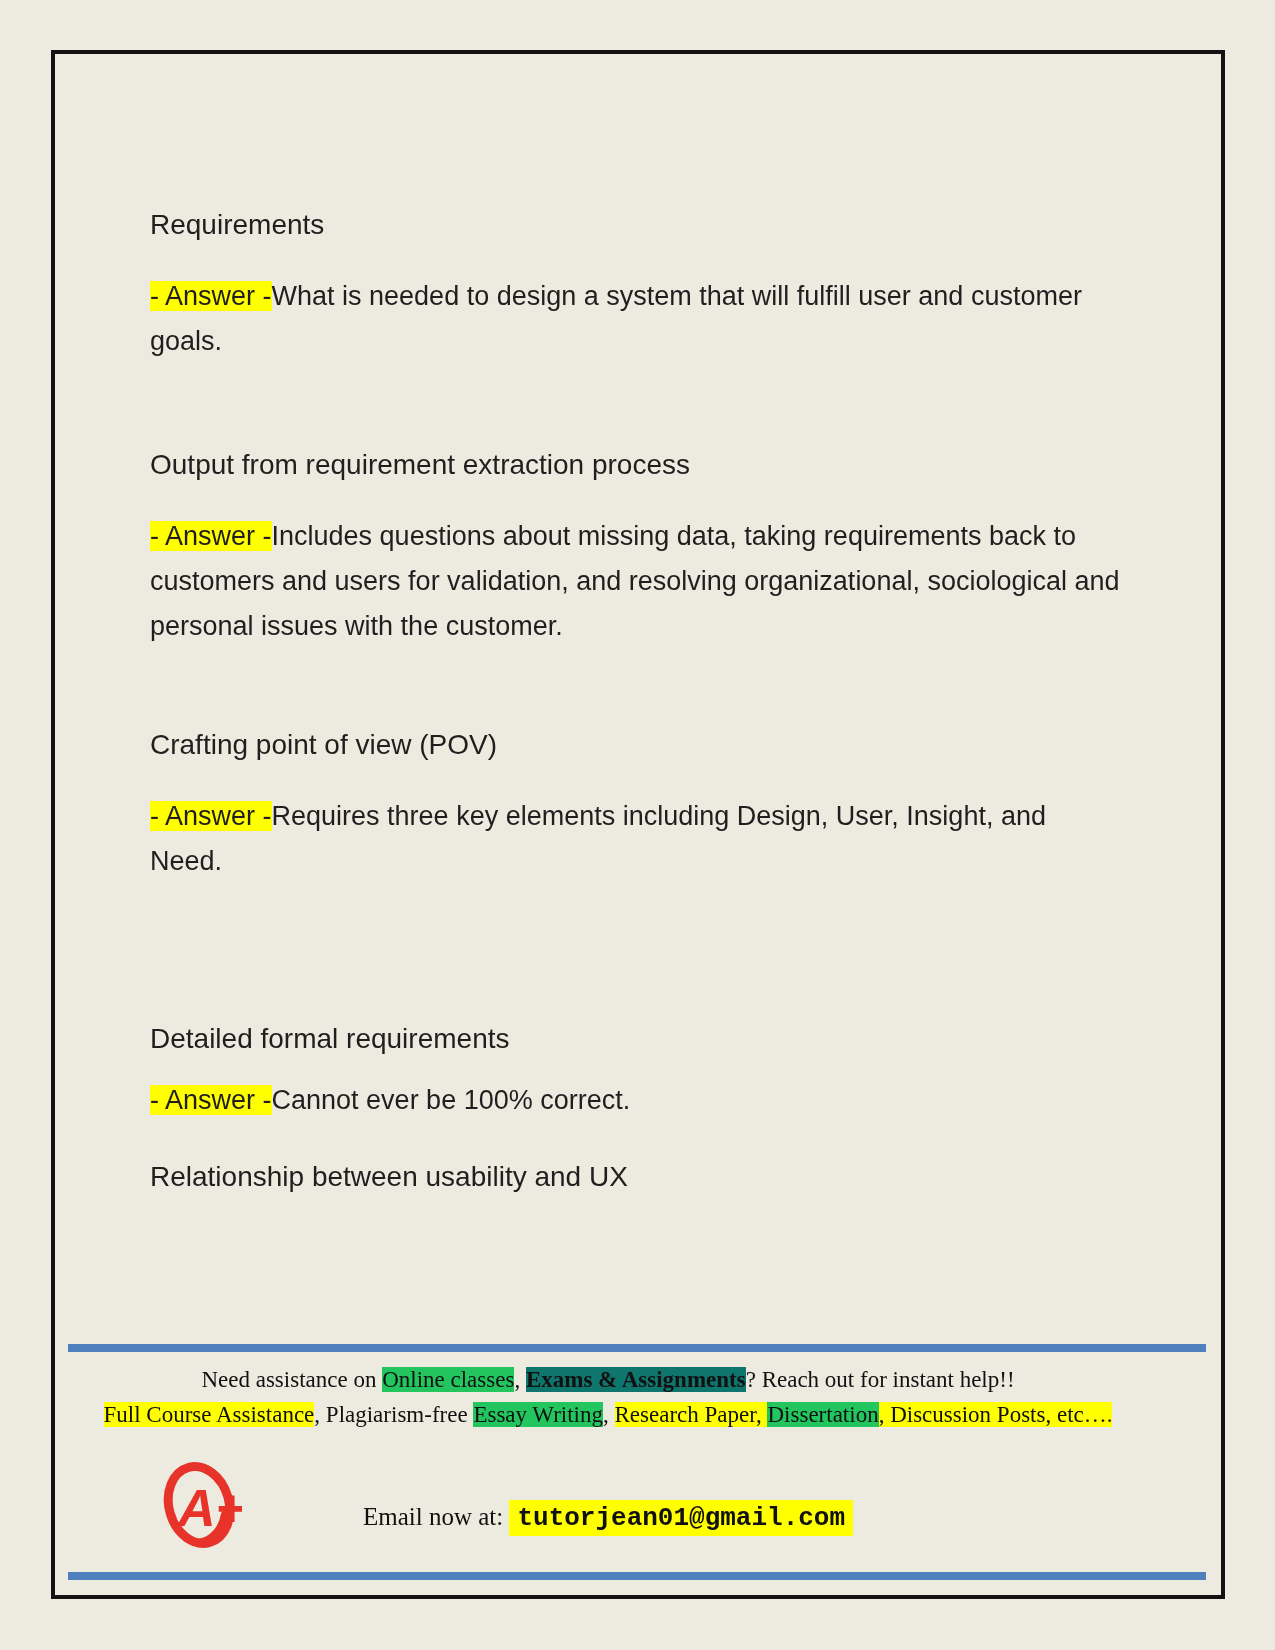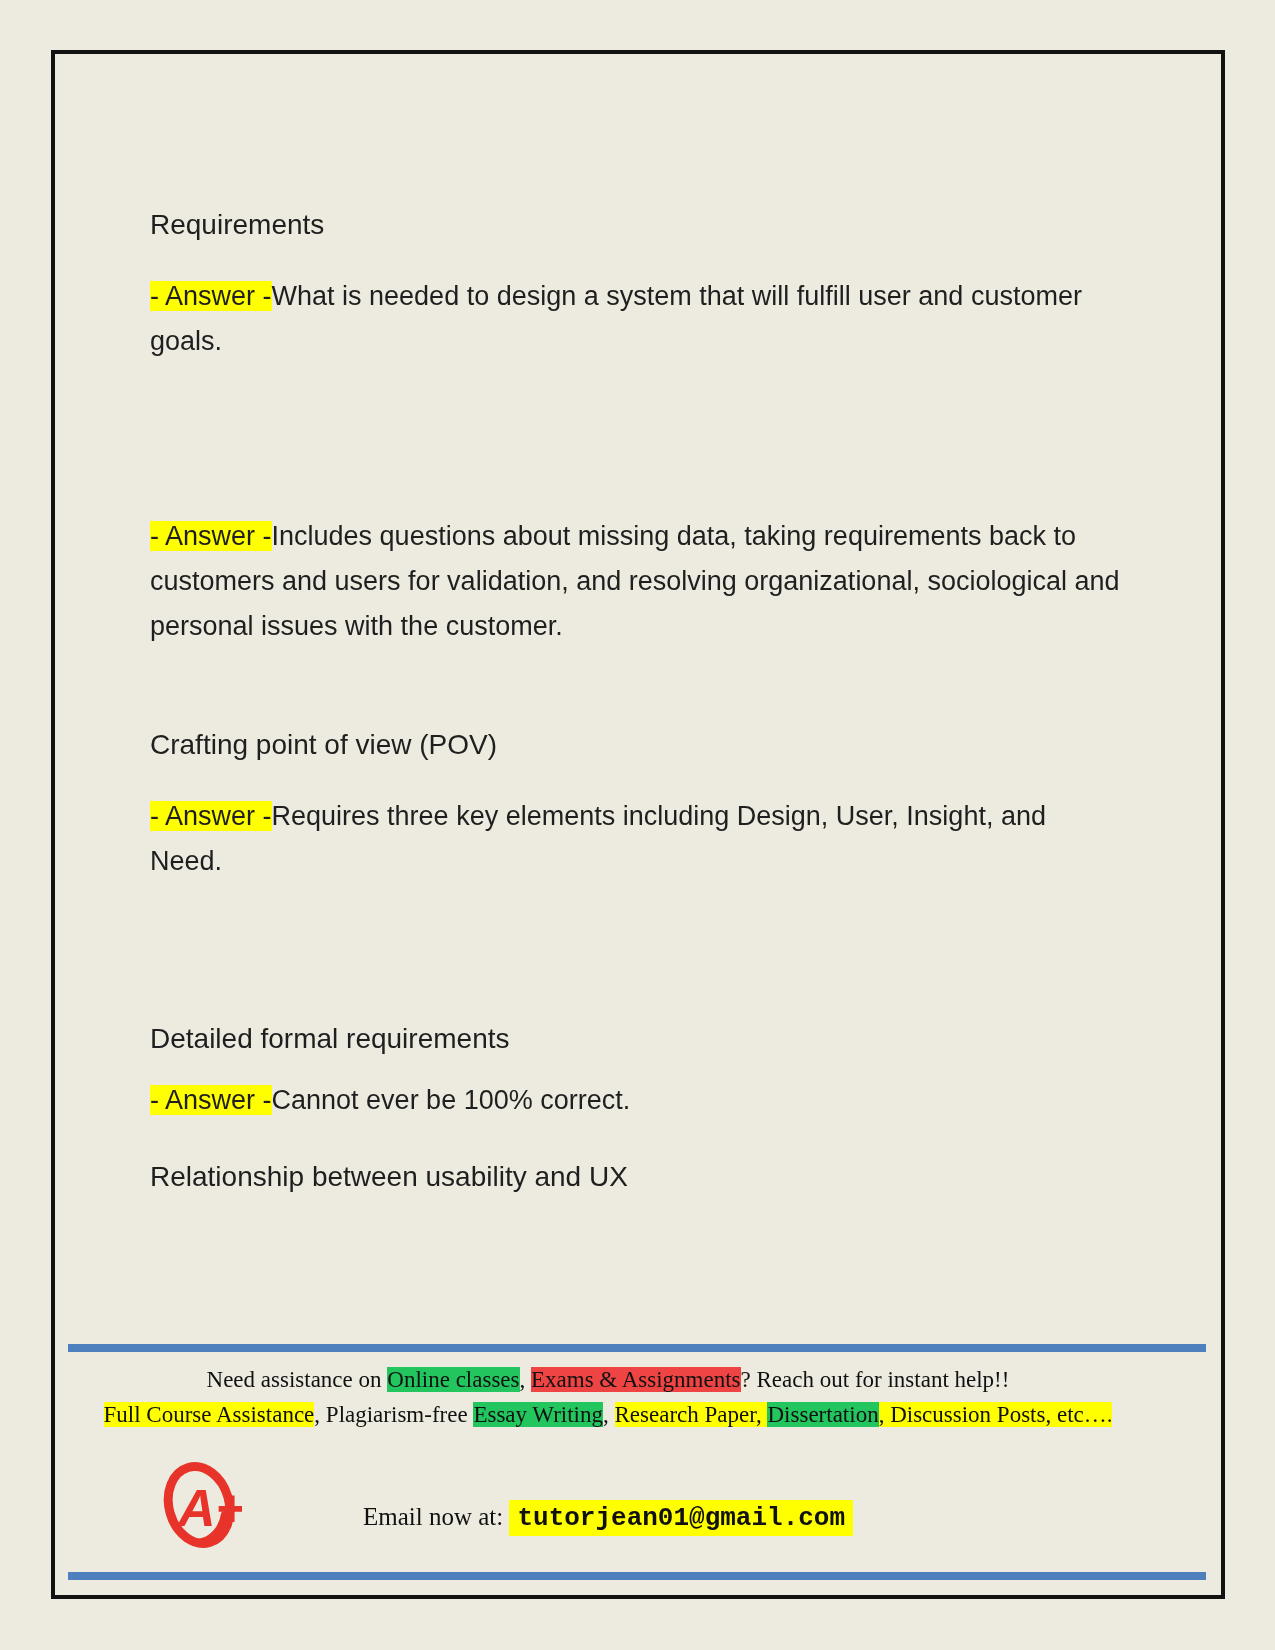--- a/index.html
+++ b/index.html
@@ -8,21 +8,21 @@
     font-family:"Liberation Sans",sans-serif;color:#1f1f1f;
   }
   .frame{
     position:absolute;left:51px;top:50px;width:1174px;height:1549px;
     border:4px solid #121212;box-sizing:border-box;background:transparent;
   }
   .block{position:absolute;left:150px;width:975px;font-size:27px;line-height:45px;}
   .heading{font-size:28px;line-height:34px;}
   .hl-y{background:#ffff00;}
   .hl-c{background:#22c55e;}
-  .hl-g{background:#ef4444;}
+  .hl-g{background:#0f766e;font-weight:bold;}
   .bar{position:absolute;left:68px;width:1138px;height:8px;background:#4d80bc;}
   .fline{
     position:absolute;left:68px;width:1080px;text-align:center;white-space:nowrap;
     font-family:"Liberation Serif",serif;font-size:23px;line-height:30px;color:#111;
   }
   .fline.big{font-size:25px;}
   .email{
     font-family:Liberation Mono, monospace;font-weight:bold;font-size:26px;
     background:#ffff00;padding:3px 8px;
   }
@@ -31,20 +31,21 @@
 </head>
 <body>
 
 <div class="canvas">
 
   <div class="frame"></div>
 
   <div class="block" style="top:274px"><span class="hl-y">- Answer -</span><span>What is needed to design a system that will fulfill user and customer goals.</span></div>
   <div class="block heading" style="top:208px">Requirements</div>
 
+  <div class="block heading" style="top:448px">Output from requirement extraction process</div>
   <div class="block heading" style="top:728px">Crafting point of view (POV)</div>
 
   <div class="block" style="top:514px"><span class="hl-y">- Answer -</span><span>Includes questions about missing data, taking requirements back to customers and users for validation, and resolving organizational, sociological and personal issues with the customer.</span></div>
   <div class="block" style="top:794px"><span class="hl-y">- Answer -</span><span>Requires three key elements including Design, User, Insight, and Need.</span></div>
 
   <div class="block heading" style="top:1022px">Detailed formal requirements</div>
   <div class="block" style="top:1078px"><span class="hl-y">- Answer -</span><span>Cannot ever be 100% correct.</span></div>
 
   <div class="block heading" style="top:1160px">Relationship between usability and UX</div>
 

